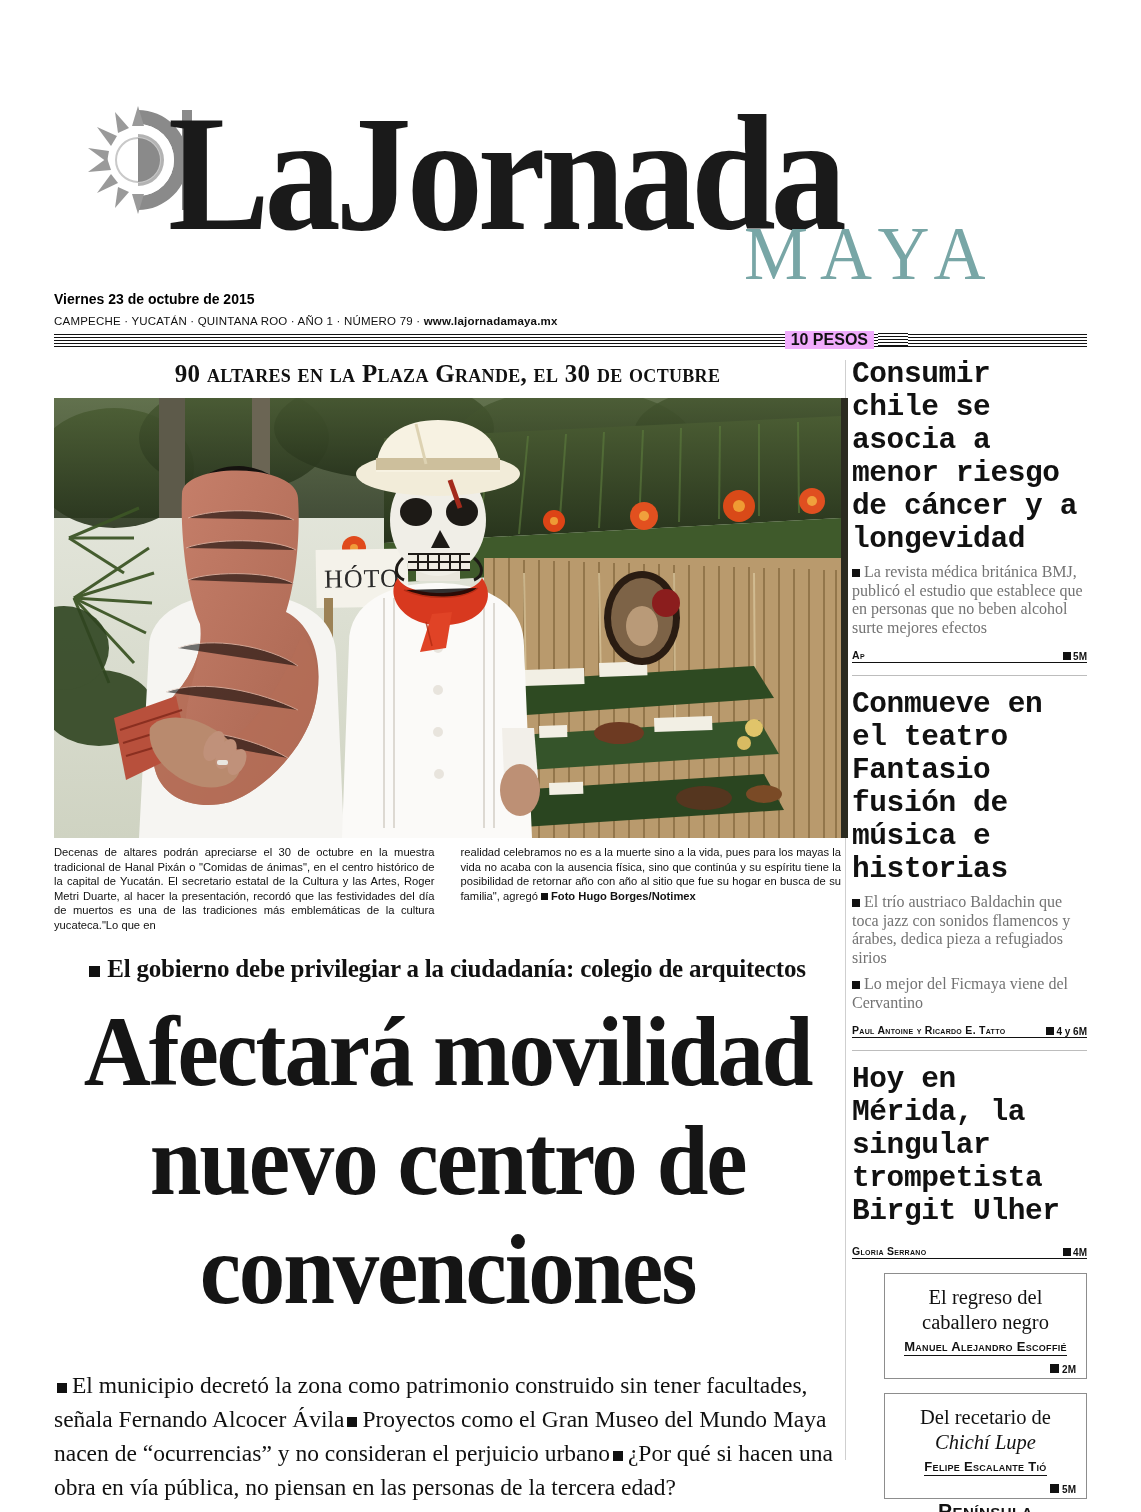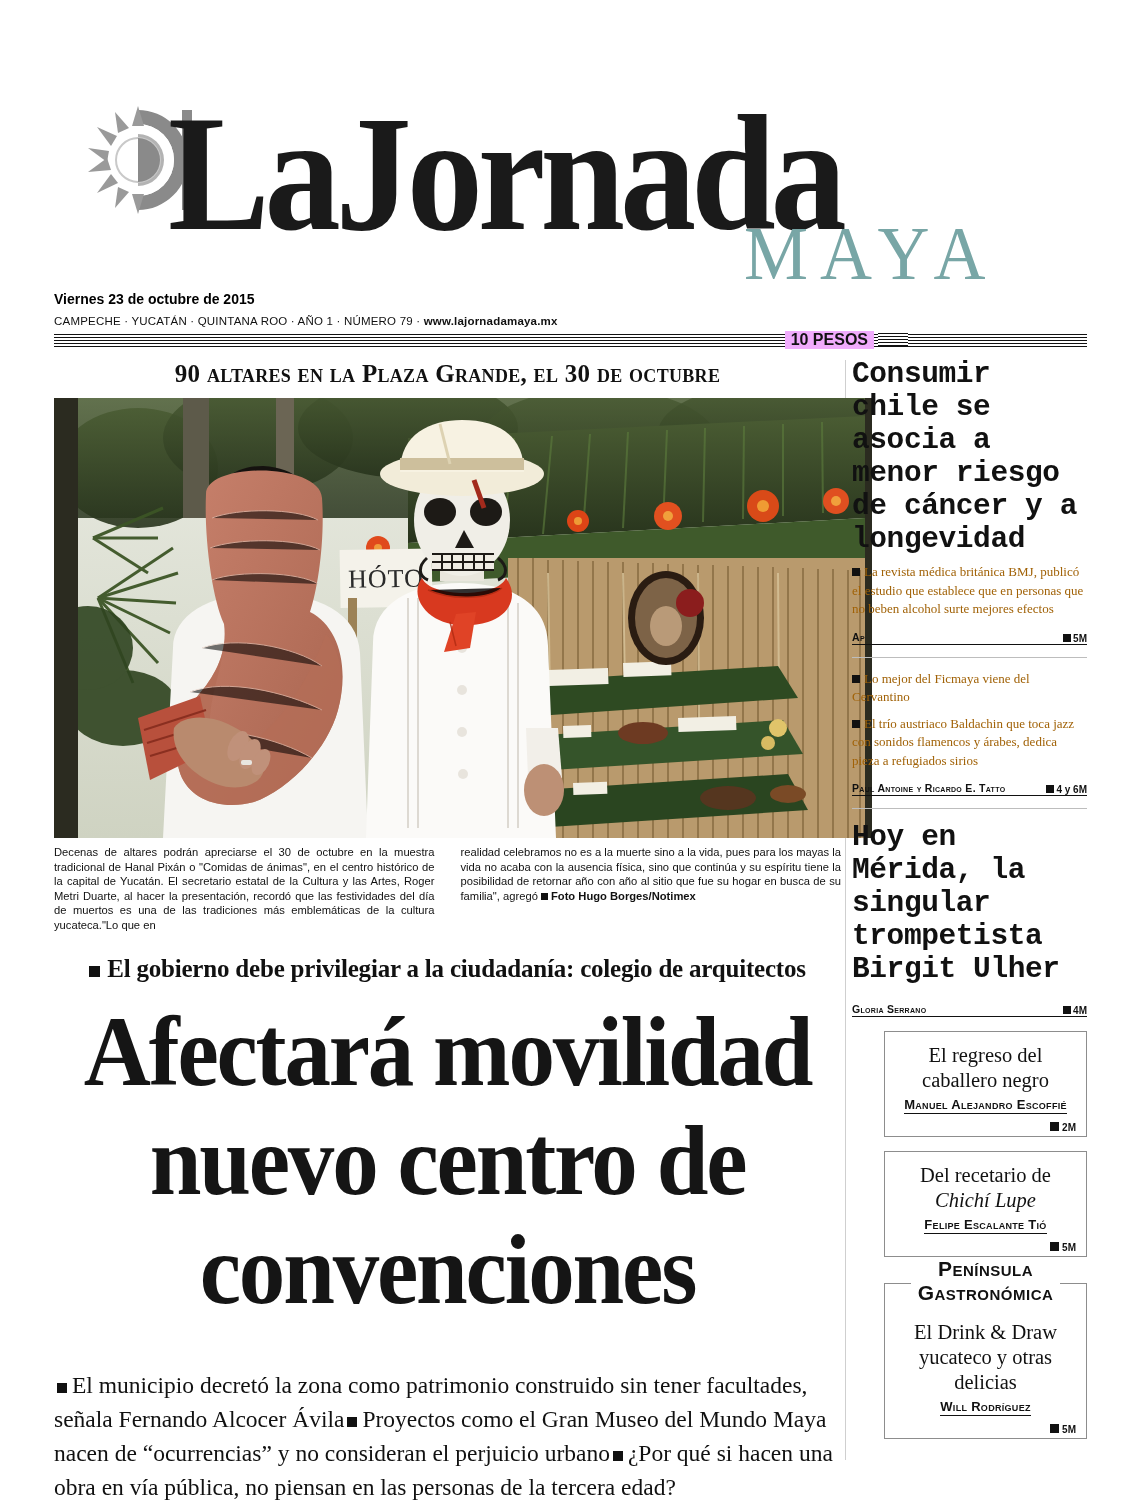--- a/index.html
+++ b/index.html
@@ -86,21 +86,21 @@
     font-weight:bold;
     font-size:25px;
     letter-spacing:0.3px;
     color:#111;
     margin:0 0 10px 0;
     font-variant:small-caps;
   }
 
   
   .photo{
-    position:relative;width:794px;height:440px;overflow:hidden;background:#2b2b20;padding-left:24px;
+    position:relative;width:794px;height:440px;overflow:hidden;background:#2b2b20;
   }
   .photo svg{display:block;width:787px;height:440px;}
 
   
   .caption{
     margin-top:7px;display:flex;gap:26px;
     font-family:"Liberation Sans", sans-serif;
     font-size:11.2px;line-height:14.6px;color:#111;
   }
   .caption .c{width:384px;text-align:justify;}
@@ -141,21 +141,21 @@
 
   
   .r-head{
     font-family:Liberation Mono, monospace;
     font-weight:bold;font-size:29.5px;line-height:33px;
     letter-spacing:-0.4px;color:#111;margin:0;
   }
   .r-deck{
     margin-top:7px;
     font-family:"Liberation Serif", serif;
-    font-size:13px;line-height:18.5px;color:#a16207;
+    font-size:16px;line-height:18.5px;color:#737373;
   }
   .r-deck .sq{width:8px;height:8px;margin-right:4px;}
   .r-deck p{margin:0 0 8px 0;}
   .r-byline{position:relative;height:17px;margin-top:9px;}
   .r-byline .bl-name{
     position:absolute;left:0;bottom:2px;
     font-family:"Liberation Sans", sans-serif;
     font-weight:bold;font-size:10.5px;color:#111;
     font-variant:small-caps;letter-spacing:0.3px;white-space:nowrap;
   }
@@ -570,23 +570,24 @@
       <p><span class="sq"></span><span>La revista médica británica BMJ, publicó el estudio que establece que en personas que no beben alcohol surte mejores efectos</span></p>
     </div>
     <div class="r-byline">
       <div class="bl-line"></div>
       <div class="bl-name">Ap</div>
       <div class="bl-pg"><span class="sq"></span><span>5M</span></div>
     </div>
 
     <div class="r-sep"></div>
 
+    <h3 class="r-head">Conmueve en el teatro Fantasio fusión de música e historias</h3>
     <div class="r-deck">
+      <p><span class="sq"></span><span>El trío austriaco Baldachin que toca jazz con sonidos flamencos y árabes, dedica pieza a refugiados sirios</span></p>
       <p><span class="sq"></span><span>Lo mejor del Ficmaya viene del Cervantino</span></p>
-      <p><span class="sq"></span><span>El trío austriaco Baldachin que toca jazz con sonidos flamencos y árabes, dedica pieza a refugiados sirios</span></p>
     </div>
     <div class="r-byline">
       <div class="bl-line"></div>
       <div class="bl-name">Paul Antoine y Ricardo E. Tatto</div>
       <div class="bl-pg"><span class="sq"></span><span>4 y 6M</span></div>
     </div>
 
     <div class="r-sep"></div>
 
     <h3 class="r-head">Hoy en Mérida, la singular trompetista Birgit Ulher</h3>

